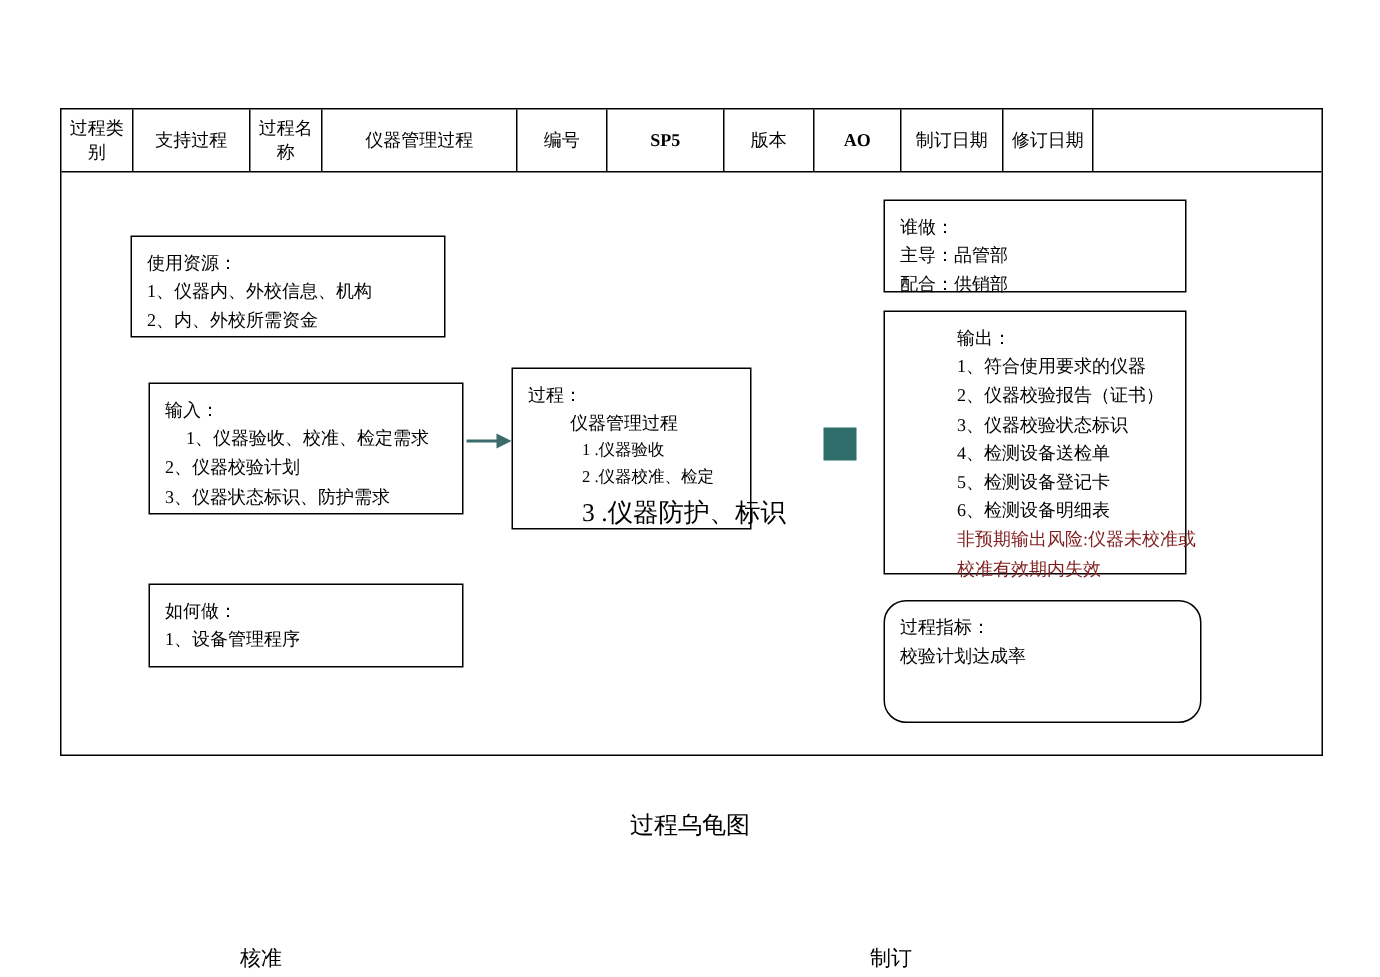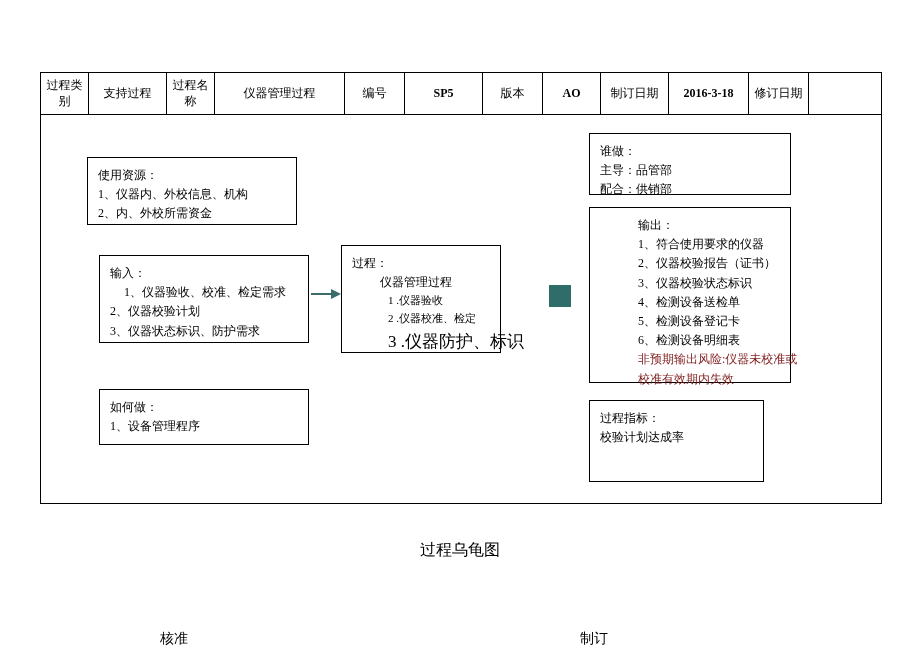--- a/index.html
+++ b/index.html
@@ -97,21 +97,20 @@
   <div class="header-row">
     <div class="hcell" style="width:48px">过程类别</div>
     <div class="hcell" style="width:78px">支持过程</div>
     <div class="hcell" style="width:48px">过程名称</div>
     <div class="hcell" style="width:130px">仪器管理过程</div>
     <div class="hcell" style="width:60px">编号</div>
     <div class="hcell bold" style="width:78px">SP5</div>
     <div class="hcell" style="width:60px">版本</div>
     <div class="hcell bold" style="width:58px">AO</div>
     <div class="hcell" style="width:68px">制订日期</div>
-    <div class="hcell bold" style="width:80px">2016-3-18</div>
     <div class="hcell" style="width:60px">修订日期</div>
     <div class="hcell" style="flex:1"></div>
   </div>
 
   <div class="body-area">
 
     <div class="box" style="left:46px; top:18px; width:210px; height:68px;margin-top:24px;">
       <div class="line">使用资源：</div>
       <div class="line">1、仪器内、外校信息、机构</div>
       <div class="line">2、内、外校所需资金</div>
@@ -148,21 +147,21 @@
       <div class="line">6、检测设备明细表</div>
       <div class="line risk-text">非预期输出风险:仪器未校准或</div>
       <div class="line risk-text">校准有效期内失效</div>
     </div>
 
     <div class="box" style="left:58px; top:274px; width:210px; height:56px;">
       <div class="line">如何做：</div>
       <div class="line">1、设备管理程序</div>
     </div>
 
-    <div class="box" style="left:548px; top:285px; width:175px; height:82px;">
+    <div class="box" style="left:548px; top:285px; width:212px; height:82px;border-radius:15px;">
       <div class="line">过程指标：</div>
       <div class="line">校验计划达成率</div>
     </div>
 
     <div class="arrow-line" style="left:270px; top:178px; width:22px;"></div>
     <div class="arrow-head" style="left:290px; top:174px;"></div>
 
     <div class="dark-square" style="left:508px; top:170px;"></div>
   </div>
 </div>

